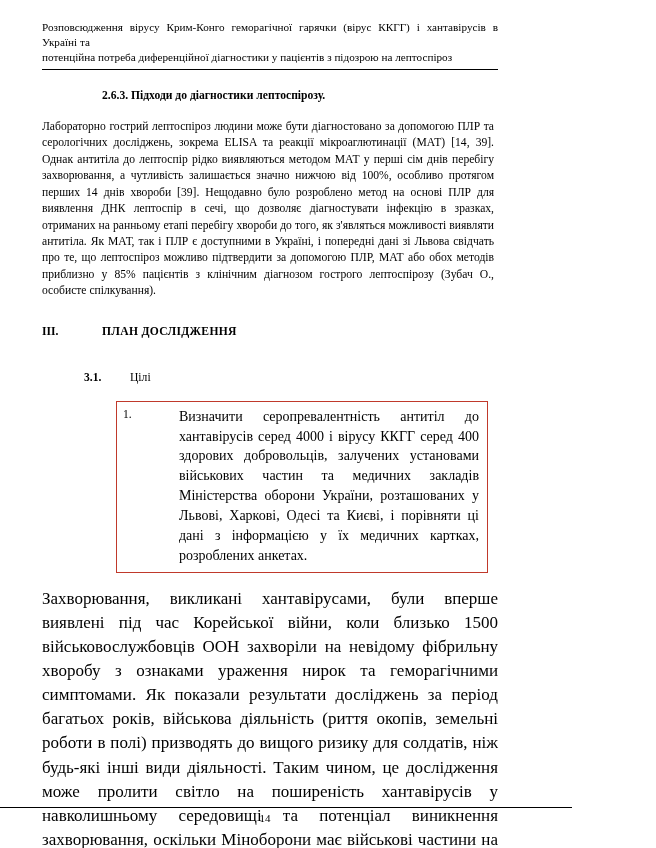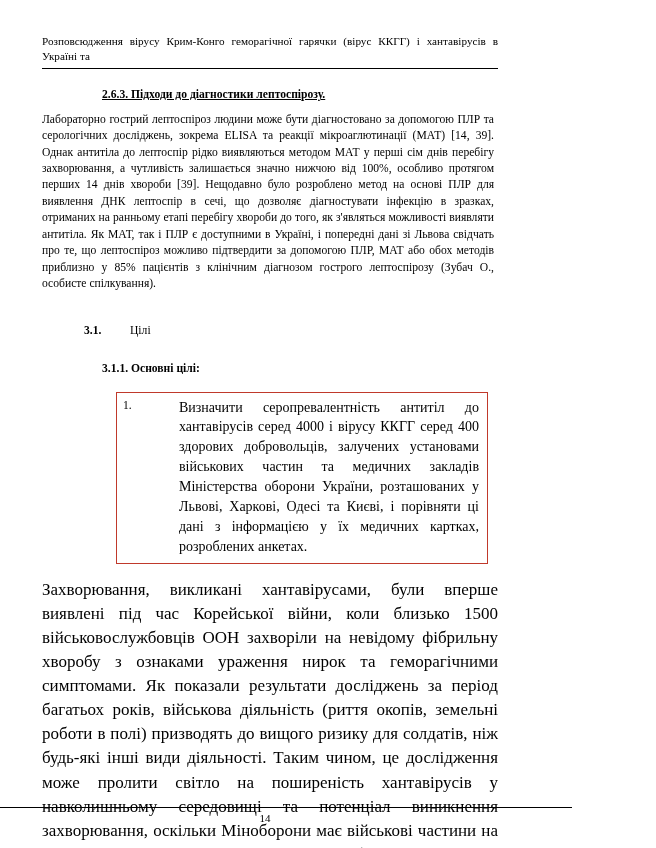--- a/index.html
+++ b/index.html
@@ -13,42 +13,41 @@
     font-family: "Liberation Serif", serif;
     color: #000000;
     position: relative;
     overflow: hidden;
   }
   .page {
     position: relative;
     width: 540px;
     height: 848px;
     box-sizing: border-box;
-    padding: 34px 42px 0 42px;
+    padding: 20px 42px 0 42px;
   }
   .header {
     font-size: 11.2px;
     line-height: 1.35;
     text-align: justify;
     border-bottom: 1px solid #000;
     padding-bottom: 4px;
     margin-bottom: 18px;
   }
   .header p {
     margin: 0;
   }
   .content {
     font-size: 11.6px;
     line-height: 1.42;
     text-align: justify;
   }
   .sec-heading {
     font-weight: bold;
-    text-decoration: underline;
-    margin: 0 0 8px 60px;
+    margin: 0 0 14px 60px;
     font-size: 11.6px;
   }
   .para {
     margin: 0 4px 0 0;
     text-align: justify;
     text-indent: 0;
   }
   .roman-row {
     display: flex;
     margin-top: 24px;
@@ -127,35 +126,39 @@
     border-top: 1px solid #000;
   }
 </style>
 </head>
 <body>
 
 <div class="page">
 
   <div class="header">
     <p>Розповсюдження вірусу Крим-Конго геморагічної гарячки (вірус ККГГ) і хантавірусів в Україні та</p>
+    <p>потенційна потреба диференційної діагностики у пацієнтів з підозрою на лептоспіроз</p>
   </div>
 
   <div class="content">
 
     <div class="sec-heading">2.6.3. Підходи до діагностики лептоспірозу.</div>
 
     <div class="para">Лабораторно гострий лептоспіроз людини може бути діагностовано за допомогою ПЛР та серологічних досліджень, зокрема ELISA та реакції мікроаглютинації (МАТ) [14, 39]. Однак антитіла до лептоспір рідко виявляються методом МАТ у перші сім днів перебігу захворювання, а чутливість залишається значно нижчою від 100%, особливо протягом перших 14 днів хвороби [39]. Нещодавно було розроблено метод на основі ПЛР для виявлення ДНК лептоспір в сечі, що дозволяє діагностувати інфекцію в зразках, отриманих на ранньому етапі перебігу хвороби до того, як з'являться можливості виявляти антитіла. Як МАТ, так і ПЛР є доступними в Україні, і попередні дані зі Львова свідчать про те, що лептоспіроз можливо підтвердити за допомогою ПЛР, МАТ або обох методів приблизно у 85% пацієнтів з клінічним діагнозом гострого лептоспірозу (Зубач О., особисте спілкування).</div>
 
+    <div class="roman-row">
+      <div class="roman-num">III.</div>
+      <div class="roman-title">ПЛАН ДОСЛІДЖЕННЯ</div>
+    </div>
 
     <div class="sub-row">
       <div class="sub-num">3.1.</div>
       <div class="sub-title">Цілі</div>
     </div>
 
-    <div class="subsub">3.1.1. Основні цілі:</div>
 
     <div class="boxed-item" style="border-color: rgb(192, 57, 43);">
       <div class="item-num">1.</div>
       <div class="item-text">Визначити серопревалентність антитіл до хантавірусів серед 4000 і вірусу ККГГ  серед 400 здорових добровольців, залучених установами військових частин та медичних закладів  Міністерства оборони України, розташованих у Львові, Харкові, Одесі та Києві, і порівняти ці дані з інформацією у їх медичних картках, розроблених анкетах.</div>
     </div>
 
     <div class="body-para">Захворювання, викликані хантавірусами, були вперше виявлені під час Корейської війни, коли близько 1500 військовослужбовців ООН захворіли на невідому фібрильну хворобу з ознаками ураження нирок та геморагічними симптомами. Як показали результати досліджень за період багатьох років, військова діяльність (риття окопів, земельні роботи в полі) призводять до вищого ризику для солдатів, ніж будь-які інші види діяльності. Таким чином, це дослідження може пролити світло на поширеність хантавірусів у навколишньому середовищі та потенціал виникнення захворювання, оскільки Міноборони має військові частини на всій території країни. Крім того, збір зразків МОЗ локалізований у двох областях з метою забезпечення інформативними оціночних даних про інтенсивність захворювання; у той же час, за результатами діяльності Міноборони будуть отримані оціночні дані щодо рівня ризику інфікуванне збудниками ККГГ та ГГНС в Україні. Ці дані також будуть відповідь на запитання про те, чи екстраполяція даних про гризунів та кліщів на національний рівень може надати цінну цільову інформацію.</div>
 
     <div class="list-item">
       <div class="item-num">2.</div>

